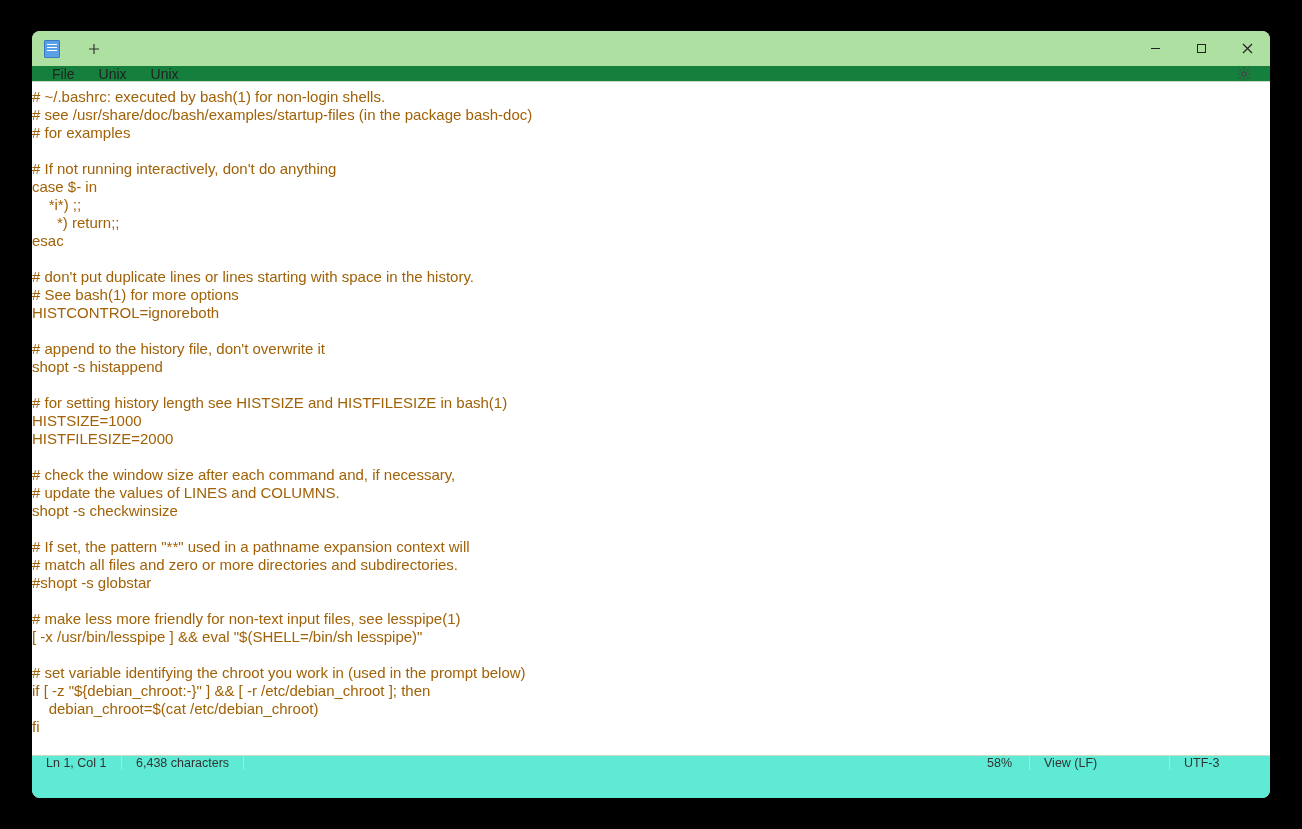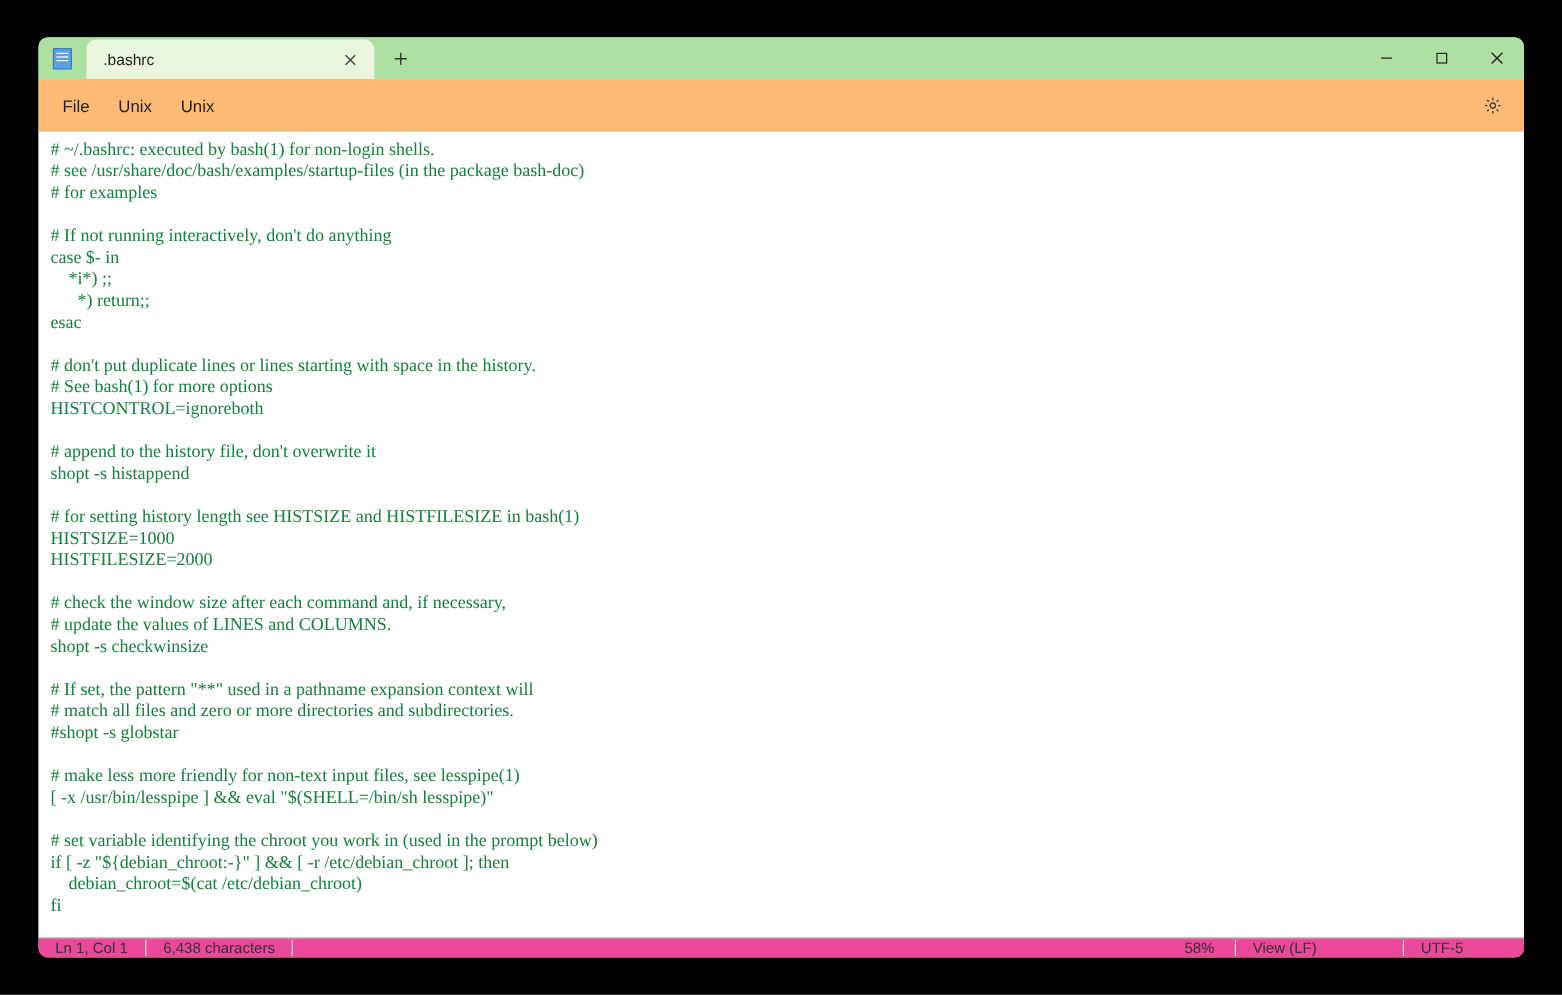--- a/index.html
+++ b/index.html
@@ -84,22 +84,22 @@
     display: flex;
   }
   .win-btn {
     width: 46px;
     display: flex;
     align-items: center;
     justify-content: center;
     color: #222;
   }
   .menubar {
-    height: 44px;
-    background: #fdba74;
+    height: 16px;
+    background: #15803d;
     display: flex;
     align-items: center;
     padding: 0 8px;
     border-bottom: 1px solid #c9dcc0;
   }
   .menu-item {
     padding: 4px 12px;
     font-size: 14px;
     color: #222;
   }
@@ -111,33 +111,33 @@
     justify-content: center;
     color: #444;
     margin-right: 4px;
   }
   .editor {
     flex: 1;
     background: #fff;
     overflow: auto;
   }
   .editor pre {
-    font-family: Liberation Serif, serif;
+    font-family: Liberation Sans, sans-serif;
     font-size: 15px;
     line-height: 18px;
-    color: #15803d;
-    padding: 6px 10px;
+    color: #a16207;
+    padding: 6px 0;
     white-space: pre;
   }
   .statusbar {
-    height: 17px;
-    background: #ec4899;
+    height: 43px;
+    background: #5eead4;
     border-top: 1px solid #c9dcc0;
     display: flex;
-    align-items: center;
+    align-items: flex-start;
     font-size: 12.5px;
     color: #333;
   }
   .status-cell {
     display: flex;
     align-items: center;
     padding: 0 14px;
     border-right: 1px solid #c9dcc0;
   }
   .status-cell.noborder { border-right: none; }
@@ -145,28 +145,20 @@
   svg { display: block; }
 </style>
 </head>
 <body>
 
 <div class="window">
 
   <div class="titlebar">
     <div class="app-icon-wrap">
       <div class="app-icon"></div>
-    </div>
-    <div class="tab">
-      <span class="tab-title">.bashrc</span>
-      <span class="close-x">
-        <svg width="10" height="10" viewBox="0 0 10 10">
-            <path d="M1 1 L9 9 M9 1 L1 9" stroke="#444" stroke-width="1.2" fill="none"></path>
-          </svg>
-      </span>
     </div>
     <div class="new-tab">
       <svg width="12" height="12" viewBox="0 0 12 12">
           <path d="M6 1 V11 M1 6 H11" stroke="#333" stroke-width="1.2" fill="none"></path>
         </svg>
     </div>
     <div class="titlebar-spacer"></div>
     <div class="win-controls">
       <div class="win-btn">
         <svg width="11" height="11" viewBox="0 0 11 11">
@@ -237,16 +229,16 @@
     debian_chroot=$(cat /etc/debian_chroot)
 fi</pre>
   </div>
 
   <div class="statusbar">
     <div class="status-cell" style="min-width:90px">Ln 1, Col 1</div>
     <div class="status-cell">6,438 characters</div>
     <div class="status-spacer"></div>
     <div class="status-cell" style="min-width:60px;justify-content:center">58%</div>
     <div class="status-cell" style="min-width:140px">View (LF)</div>
-    <div class="status-cell noborder" style="min-width:100px">UTF-5</div>
+    <div class="status-cell noborder" style="min-width:100px">UTF-3</div>
   </div>
 
 </div>
 
 </body></html>

